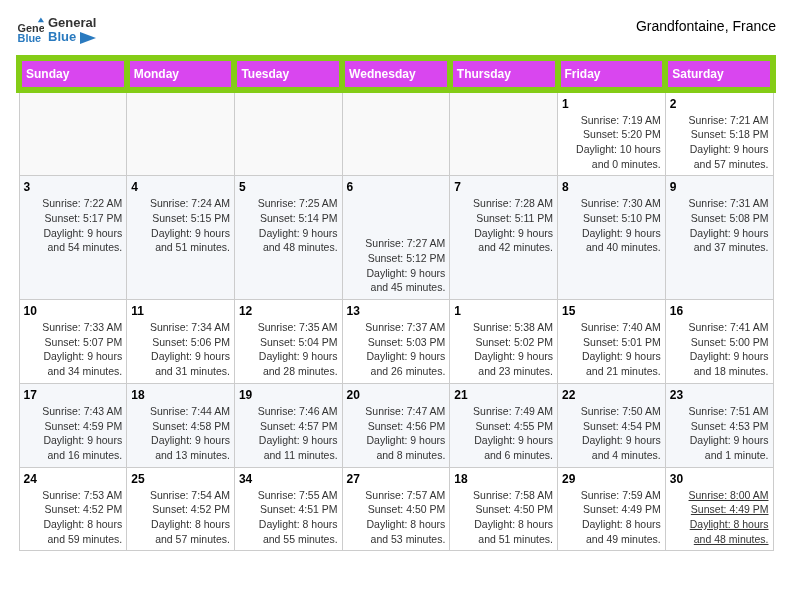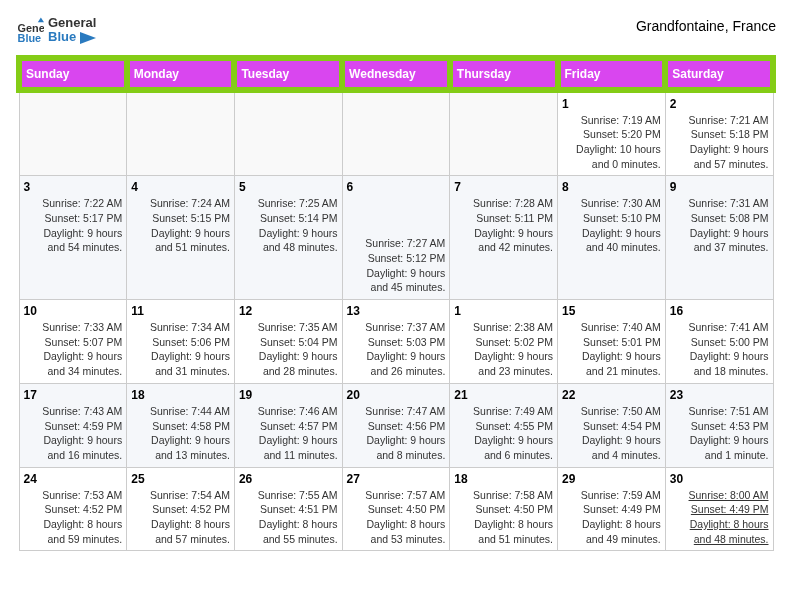--- a/index.html
+++ b/index.html
@@ -216,21 +216,21 @@
         </td>
         <td>
           <span class="day-number">13</span>
           <div class="day-info" style="white-space: pre-line;">Sunrise: 7:37 AM
 Sunset: 5:03 PM
 Daylight: 9 hours
 and 26 minutes.</div>
         </td>
         <td>
           <span class="day-number">1</span>
-          <div class="day-info" style="white-space: pre-line;">Sunrise: 2:38 AM
+          <div class="day-info" style="white-space: pre-line;">Sunrise: 5:38 AM
 Sunset: 5:02 PM
 Daylight: 9 hours
 and 23 minutes.</div>
         </td>
         <td>
           <span class="day-number">15</span>
           <div class="day-info" style="white-space: pre-line;">Sunrise: 7:40 AM
 Sunset: 5:01 PM
 Daylight: 9 hours
 and 21 minutes.</div>
@@ -303,21 +303,21 @@
 and 59 minutes.</div>
         </td>
         <td>
           <span class="day-number">25</span>
           <div class="day-info" style="white-space: pre-line;">Sunrise: 7:54 AM
 Sunset: 4:52 PM
 Daylight: 8 hours
 and 57 minutes.</div>
         </td>
         <td>
-          <span class="day-number">26</span>
+          <span class="day-number">34</span>
           <div class="day-info" style="white-space: pre-line;">Sunrise: 7:55 AM
 Sunset: 4:51 PM
 Daylight: 8 hours
 and 55 minutes.</div>
         </td>
         <td>
           <span class="day-number">27</span>
           <div class="day-info" style="white-space: pre-line;">Sunrise: 7:57 AM
 Sunset: 4:50 PM
 Daylight: 8 hours

